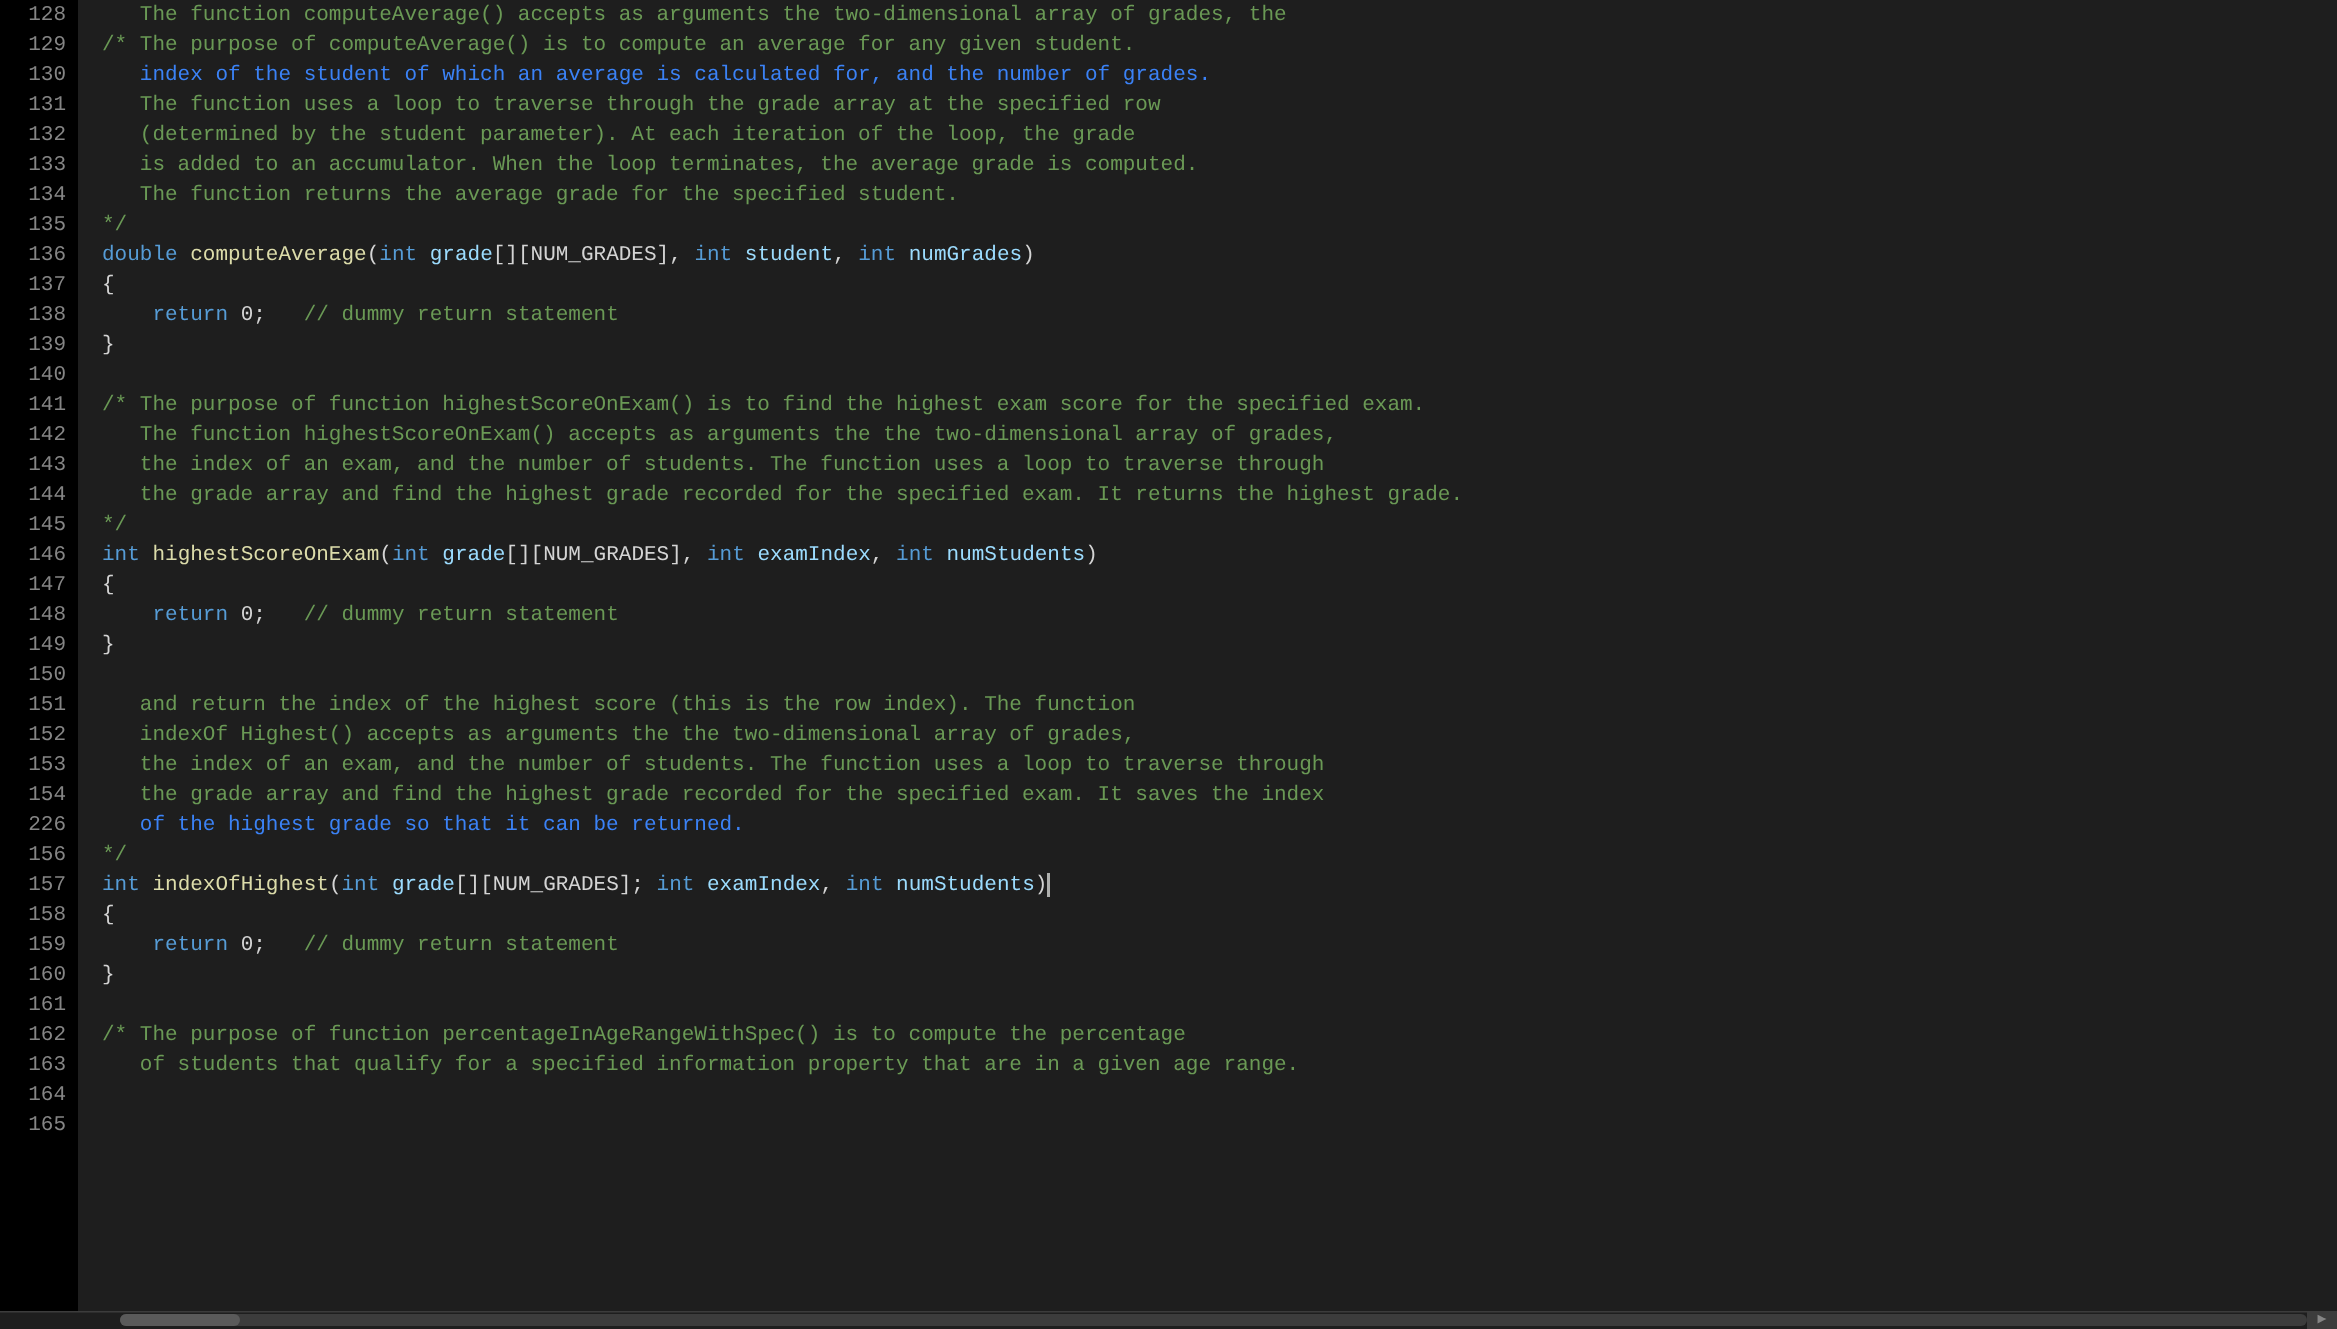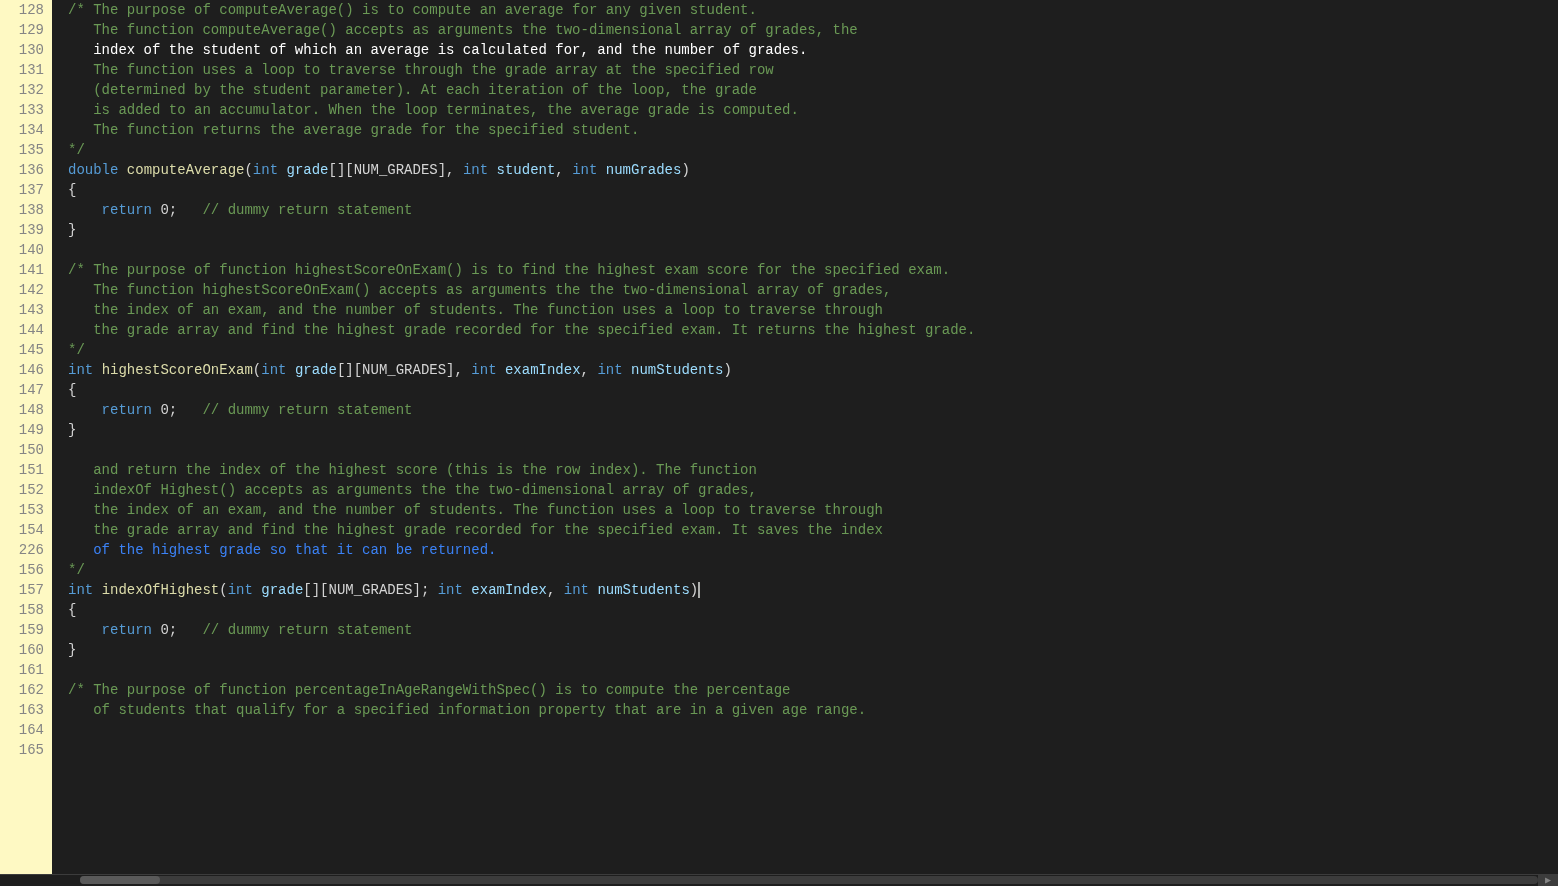--- a/index.html
+++ b/index.html
@@ -27,21 +27,21 @@
       overflow: hidden;
     }
 
     .code-area {
       display: flex;
       flex: 1;
       overflow: hidden;
     }
 
     .line-numbers {
-      background-color: #fef9c3;
+      background-color: #000000;
       color: #858585;
       padding: 0 8px 0 12px;
       text-align: right;
       user-select: none;
       min-width: 52px;
       border-right: none;
       line-height: 20px;
     }
 
     .line-numbers .ln {
@@ -158,23 +158,23 @@
         <span class="ln">158</span>
         <span class="ln">159</span>
         <span class="ln">160</span>
         <span class="ln">161</span>
         <span class="ln">162</span>
         <span class="ln">163</span>
         <span class="ln">164</span>
         <span class="ln">165</span>
       </div>
     <div class="code-content" id="code-content">
+        <div class="code-line"><span style="color: rgb(106, 153, 85);">   The function computeAverage() accepts as arguments the two-dimensional array of grades, the</span></div>
         <div class="code-line"><span style="color: rgb(106, 153, 85);">/* The purpose of computeAverage() is to compute an average for any given student.</span></div>
-        <div class="code-line"><span style="color: rgb(106, 153, 85);">   The function computeAverage() accepts as arguments the two-dimensional array of grades, the</span></div>
-        <div class="code-line"><span style="color: #ffffff;">   index of the student of which an average is calculated for, and the number of grades.</span></div>
+        <div class="code-line"><span style="color: #3b82f6;">   index of the student of which an average is calculated for, and the number of grades.</span></div>
         <div class="code-line"><span style="color: rgb(106, 153, 85); text-align: center;">   The function uses a loop to traverse through the grade array at the specified row</span></div>
         <div class="code-line"><span style="color: rgb(106, 153, 85);">   (determined by the student parameter). At each iteration of the loop, the grade</span></div>
         <div class="code-line"><span style="color: rgb(106, 153, 85);">   is added to an accumulator. When the loop terminates, the average grade is computed.</span></div>
         <div class="code-line"><span style="color: rgb(106, 153, 85);">   The function returns the average grade for the specified student.</span></div>
         <div class="code-line"><span style="color: rgb(106, 153, 85);">*/</span></div>
         <div class="code-line"><span style="color: rgb(86, 156, 214);">double</span><span style="color: rgb(212, 212, 212);"> </span><span style="color: rgb(220, 220, 170);">computeAverage</span><span style="color: rgb(212, 212, 212);">(</span><span style="color: rgb(86, 156, 214);">int</span><span style="color: rgb(212, 212, 212);"> </span><span style="color: rgb(156, 220, 254);">grade</span><span style="color: rgb(212, 212, 212);">[][NUM_GRADES], </span><span style="color: rgb(86, 156, 214);">int</span><span style="color: rgb(212, 212, 212);"> </span><span style="color: rgb(156, 220, 254);">student</span><span style="color: rgb(212, 212, 212);">, </span><span style="color: rgb(86, 156, 214);">int</span><span style="color: rgb(212, 212, 212);"> </span><span style="color: rgb(156, 220, 254);">numGrades</span><span style="color: rgb(212, 212, 212);">)</span></div>
         <div class="code-line"><span style="color: rgb(212, 212, 212);">{</span></div>
         <div class="code-line"><span style="color: rgb(212, 212, 212);">    </span><span style="color: rgb(86, 156, 214);">return</span><span style="color: rgb(212, 212, 212);"> 0;   </span><span style="color: rgb(106, 153, 85);">// dummy return statement</span></div>
         <div class="code-line"><span style="color: rgb(212, 212, 212);">}</span></div>
         <div class="code-line">&nbsp;</div>

